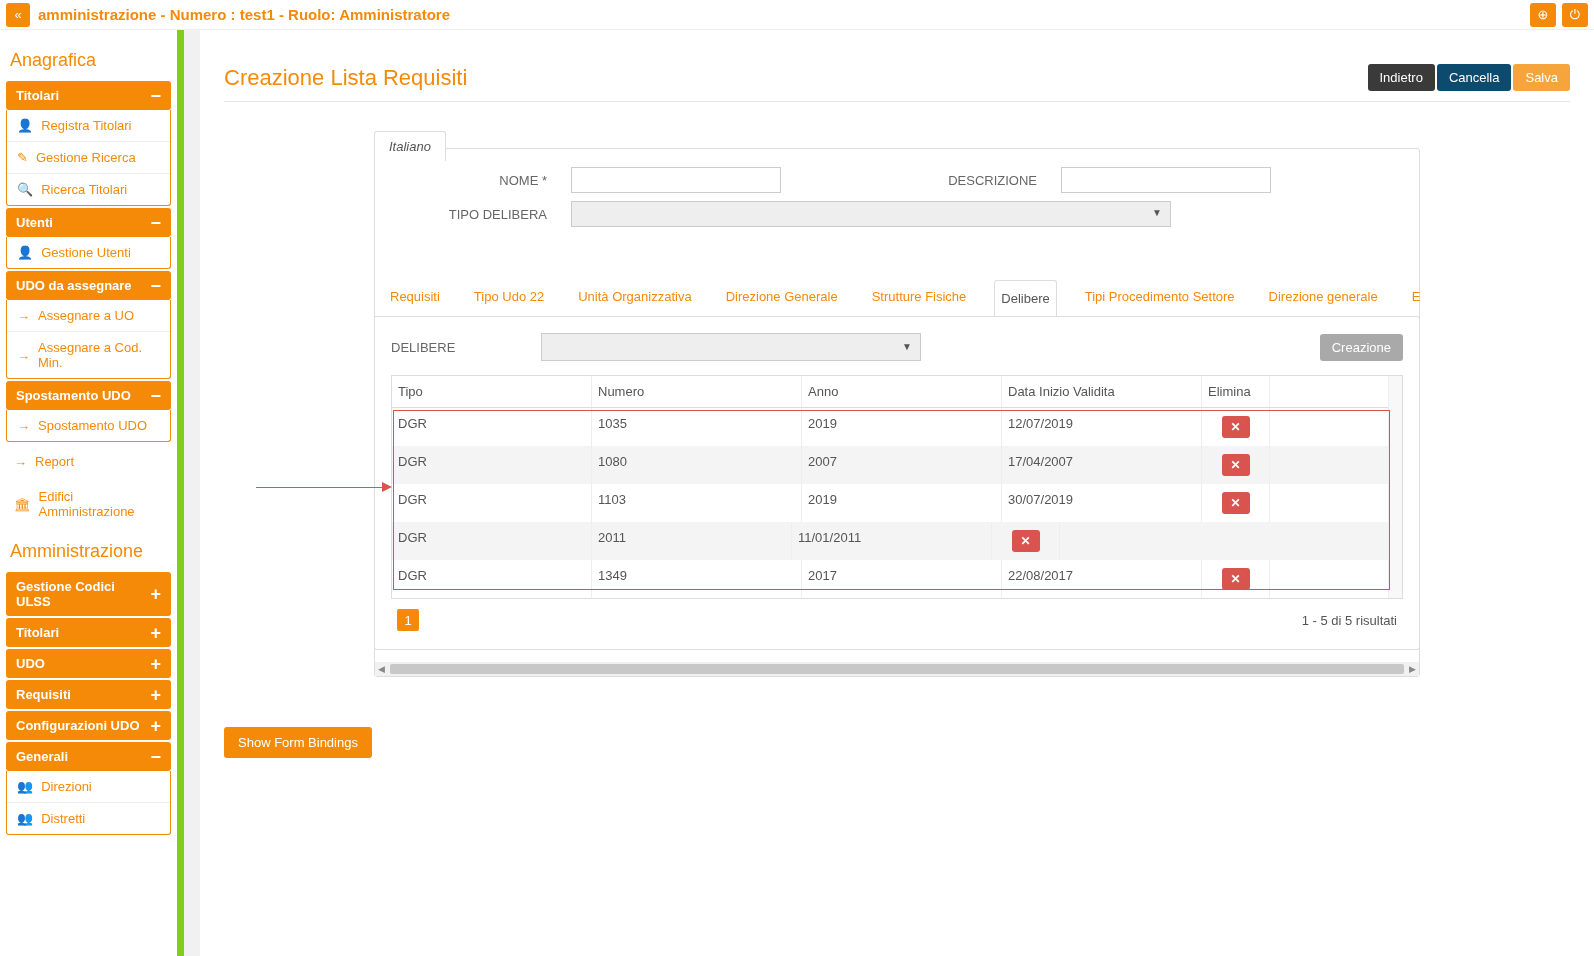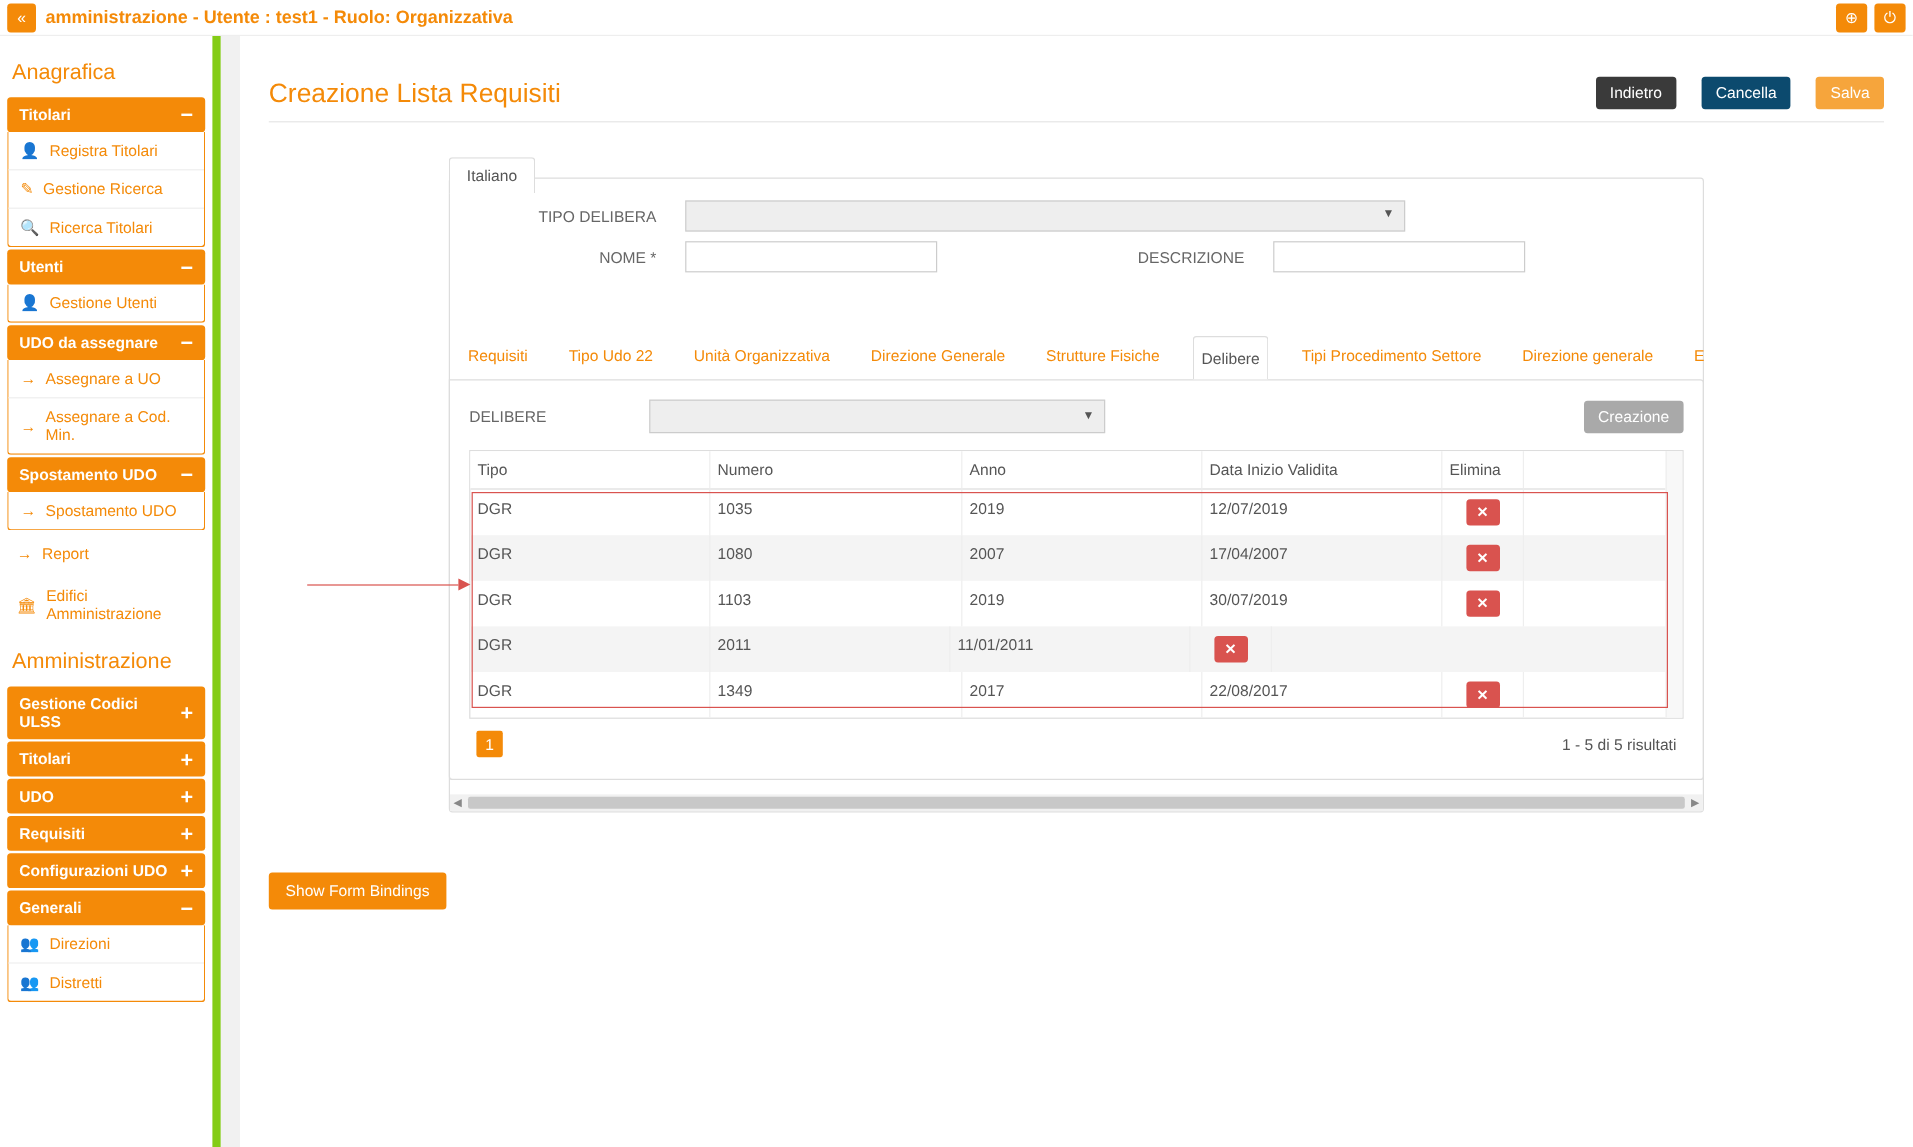--- a/index.html
+++ b/index.html
@@ -20,29 +20,29 @@
   .acc-body { border: 1px solid #f48a08; border-top: none; border-radius: 0 0 3px 3px; }
   .acc-item { display: flex; align-items: center; gap: 8px; padding: 8px 10px; color: #f48a08; cursor: pointer; font-size: 13px; }
   .acc-item + .acc-item { border-top: 1px solid #eee; }
   .side-link { display: flex; align-items: center; gap: 8px; padding: 8px 8px; color: #f48a08; cursor: pointer; font-size: 13px; margin-top: 4px;}
   
   .sb-scroll-gutter { width: 16px; background: #f1f1f1; }
 
   .main { flex: 1; padding: 20px 24px; overflow: auto; background: #fff; }
   .main-header { display: flex; justify-content: space-between; align-items: center; margin: 14px 0 6px; }
   .main-title { color: #f48a08; font-size: 22px; font-weight: normal; }
-  .btn-row { display: flex; gap: 21px; }
+  .btn-row { display: flex; gap: 2px; }
   .btn { padding: 6px 12px; border-radius: 3px; color: #fff; border: none; cursor: pointer; font-size: 13px; }
   .btn-dark { background: #3a3a3a; }
   .btn-gray { background: #0c4a6e; }
   .btn-orange { background: #f6a53c; }
   .hr { border: none; border-top: 1px solid #e5e5e5; margin: 10px 0 46px; }
 
   .form-card { border: 1px solid #ddd; border-radius: 3px; margin: 0 auto; width: 1046px; position: relative; }
-  .lang-tab { position: absolute; top: -18px; left: -1px; background: #fff; border: 1px solid #ddd; border-bottom: none; padding: 7px 14px; border-radius: 3px 3px 0 0; font-size: 13px; color: #555;}
+  .lang-tab { position: absolute; top: -18px; left: -1px; background: #fff; border: 1px solid #ddd; border-bottom: none; padding: 7px 14px; border-radius: 3px 3px 0 0; font-size: 13px; color: #555; font-style: italic;}
   .form-inner { padding: 18px 36px 8px; }
   .form-row { display: flex; align-items: center; margin-bottom: 8px; }
   .form-label { width: 160px; text-align: right; padding-right: 24px; color: #666; font-size: 13px; }
   .form-input { border: 1px solid #ccc; height: 26px; padding: 2px 6px; font-size: 13px; }
   .form-select { border: 1px solid #ccc; height: 26px; background: #eee; position: relative; }
   .form-select::after { content: "▼"; position: absolute; right: 8px; top: 5px; font-size: 10px; color: #555; }
   
   .tab-wrap { margin: 0 auto; width: 1046px; position: relative; }
   .tabs { display: flex; gap: 22px; border-bottom: none; padding: 0 10px; margin-top: 36px; font-size: 13px; overflow: hidden;}
   .tab { padding: 10px 6px; color: #f48a08; cursor: pointer; white-space: nowrap;}
@@ -85,21 +85,21 @@
   
   .grid-scroll-v { width: 14px; background:#f8f8f8; border-left:1px solid #eee;}
 </style>
 </head>
 <body>
 
 <div class="topbar">
   <div class="topbar-toggle">
     <span>«</span>
   </div>
-  <div class="topbar-title">amministrazione - Utente : test1 - Ruolo: Organizzativa</div>
+  <div class="topbar-title">amministrazione - Numero : test1 - Ruolo: Amministratore</div>
   <div class="topbar-right">
     <div class="topbar-btn">
         <span>⊕</span>
       </div>
     <div class="topbar-btn">
         <span>⏻</span>
       </div>
   </div>
 </div>
 
@@ -221,29 +221,29 @@
         <button class="btn btn-gray">Cancella</button>
         <button class="btn btn-orange">Salva</button>
       </div>
     </div>
     <hr class="hr">
 
     <div class="form-card">
       <div class="lang-tab">Italiano</div>
       <div class="form-inner">
         <div class="form-row">
-          <div class="form-label">TIPO DELIBERA</div>
-          <div class="form-select" style="width:600px"></div>
-        </div>
-        <div class="form-row">
           <div class="form-label">NOME *</div>
           <input class="form-input" style="width: 210px;">
           <div style="flex:0 0 150px"></div>
           <div class="form-label" style="width:130px">DESCRIZIONE</div>
           <input class="form-input" style="width: 210px;">
+        </div>
+        <div class="form-row">
+          <div class="form-label">TIPO DELIBERA</div>
+          <div class="form-select" style="width:600px"></div>
         </div>
       </div>
 
       <div class="tab-wrap" style="width:auto; margin:0 -1px;">
         <div class="tabs">
           <div class="tab">Requisiti</div>
           <div class="tab">Tipo Udo 22</div>
           <div class="tab">Unità Organizzativa</div>
           <div class="tab">Direzione Generale</div>
           <div class="tab">Strutture Fisiche</div>

